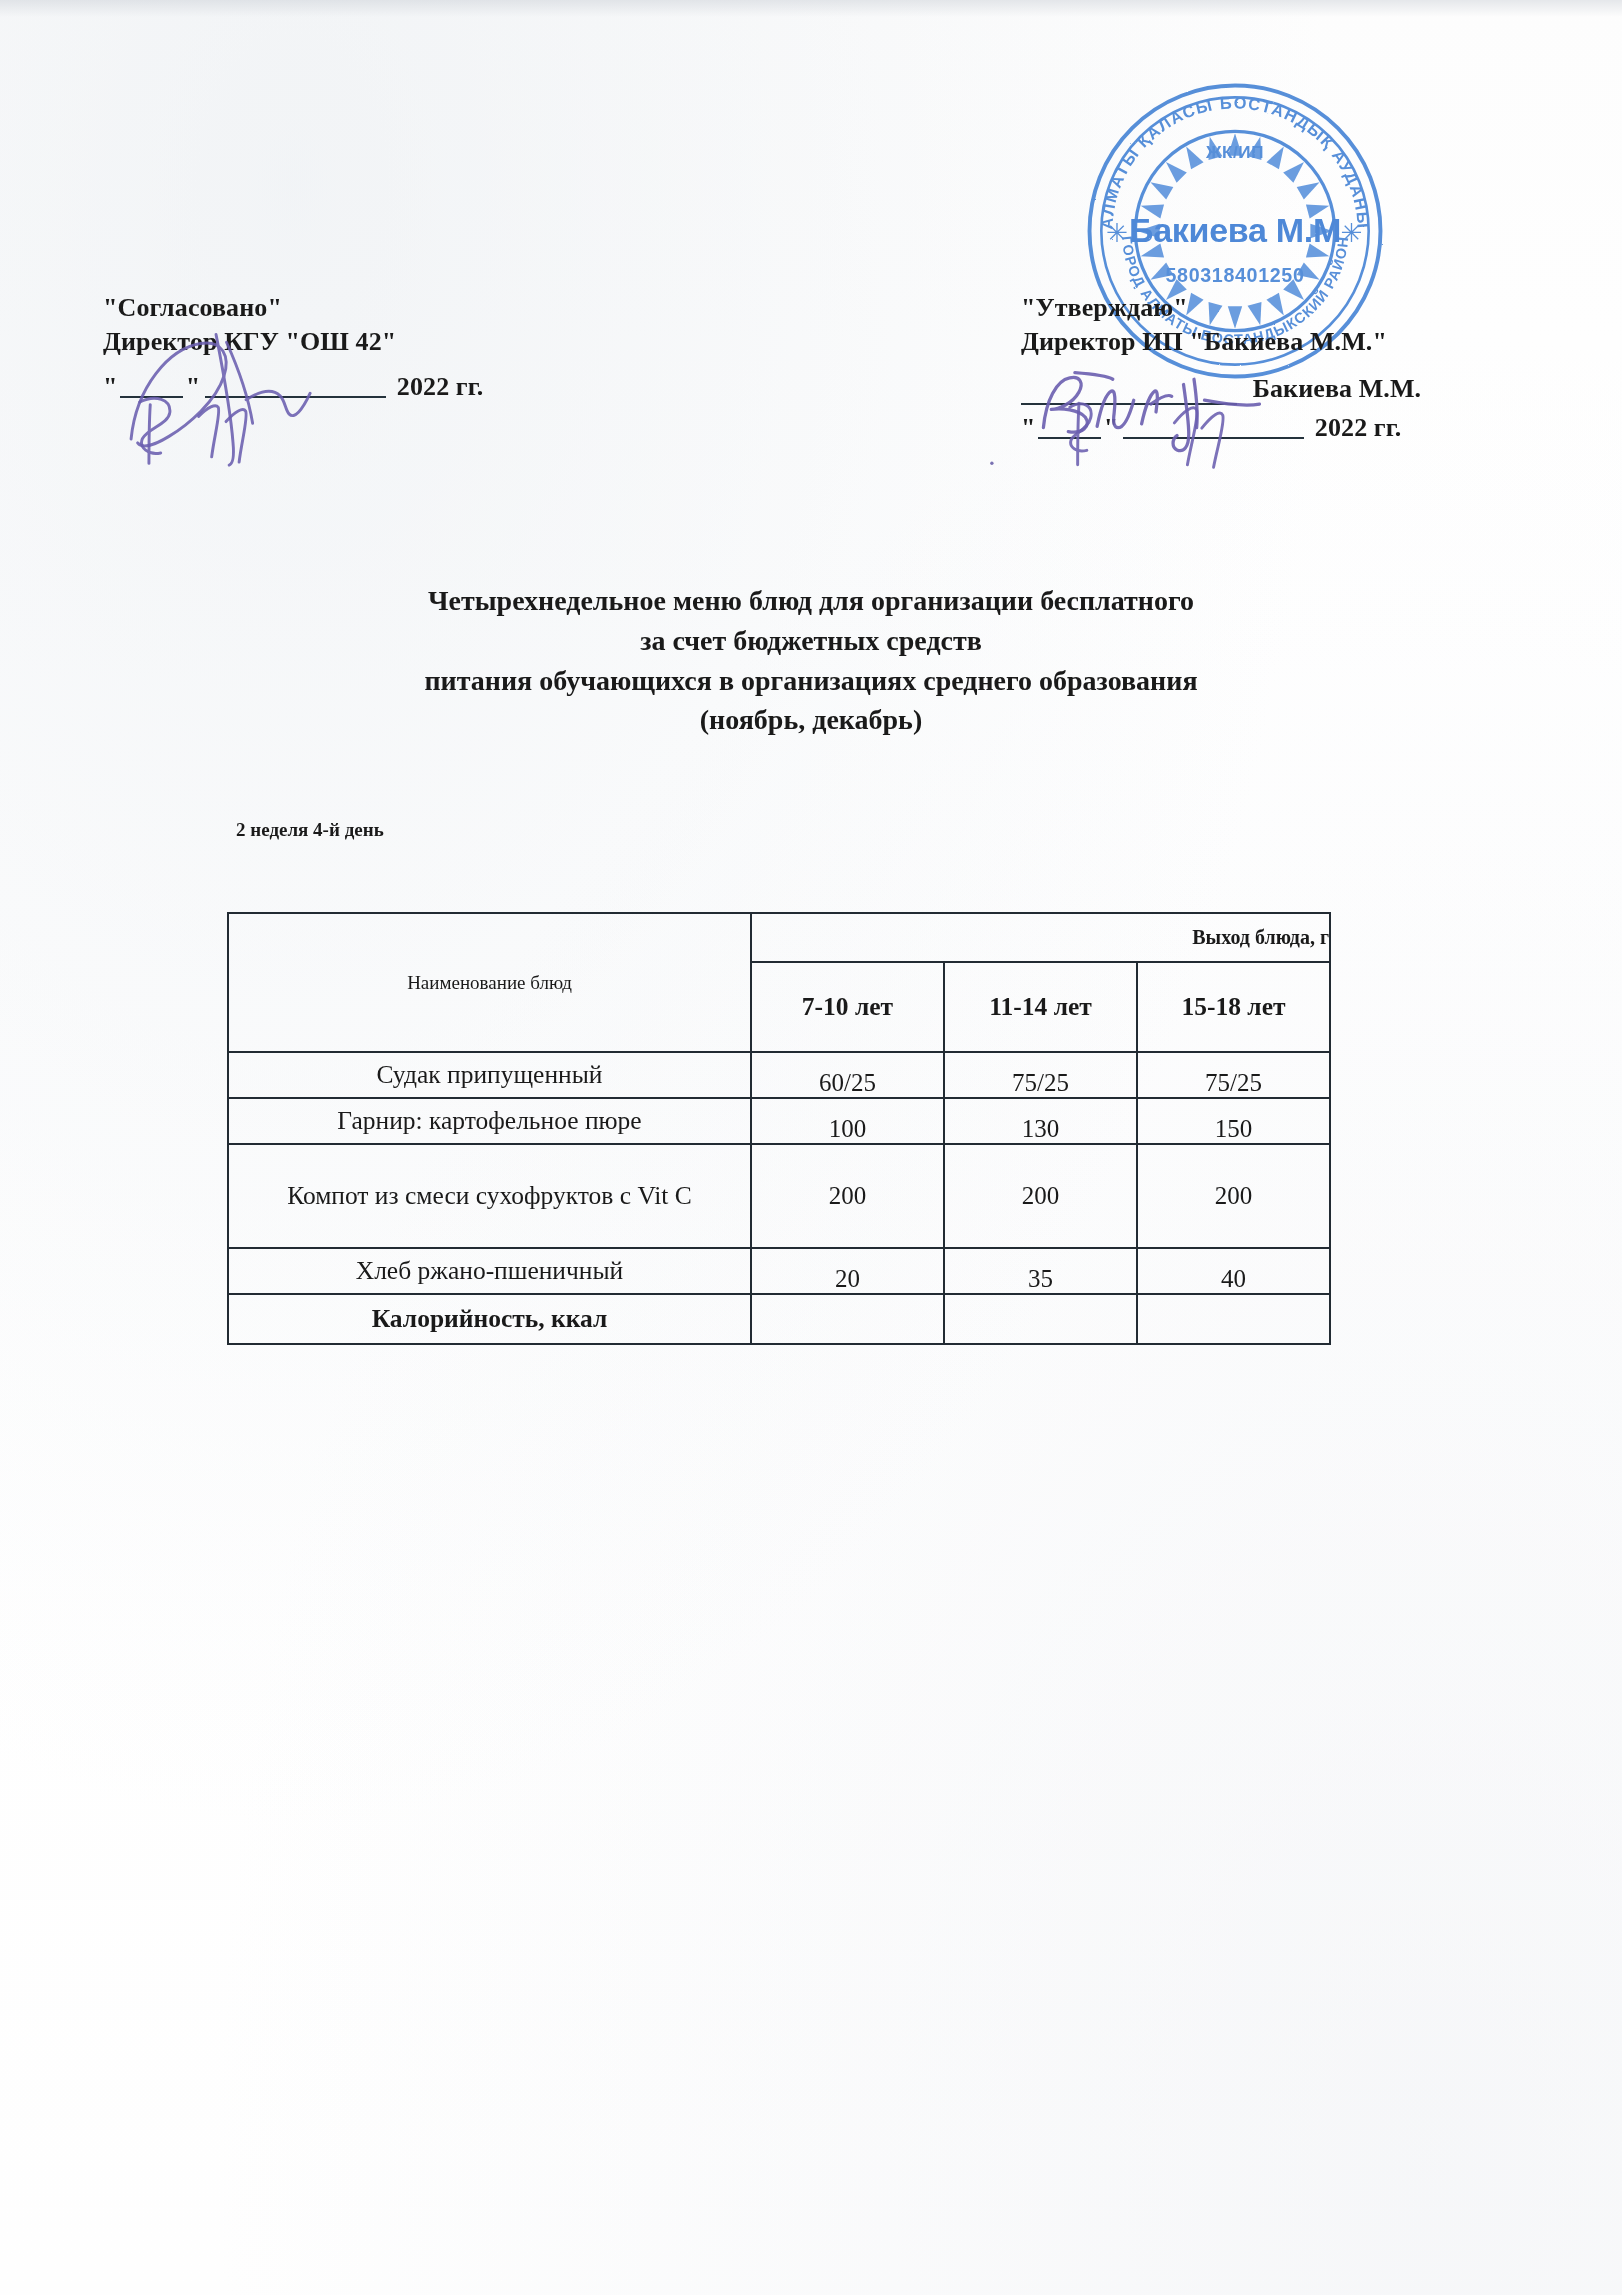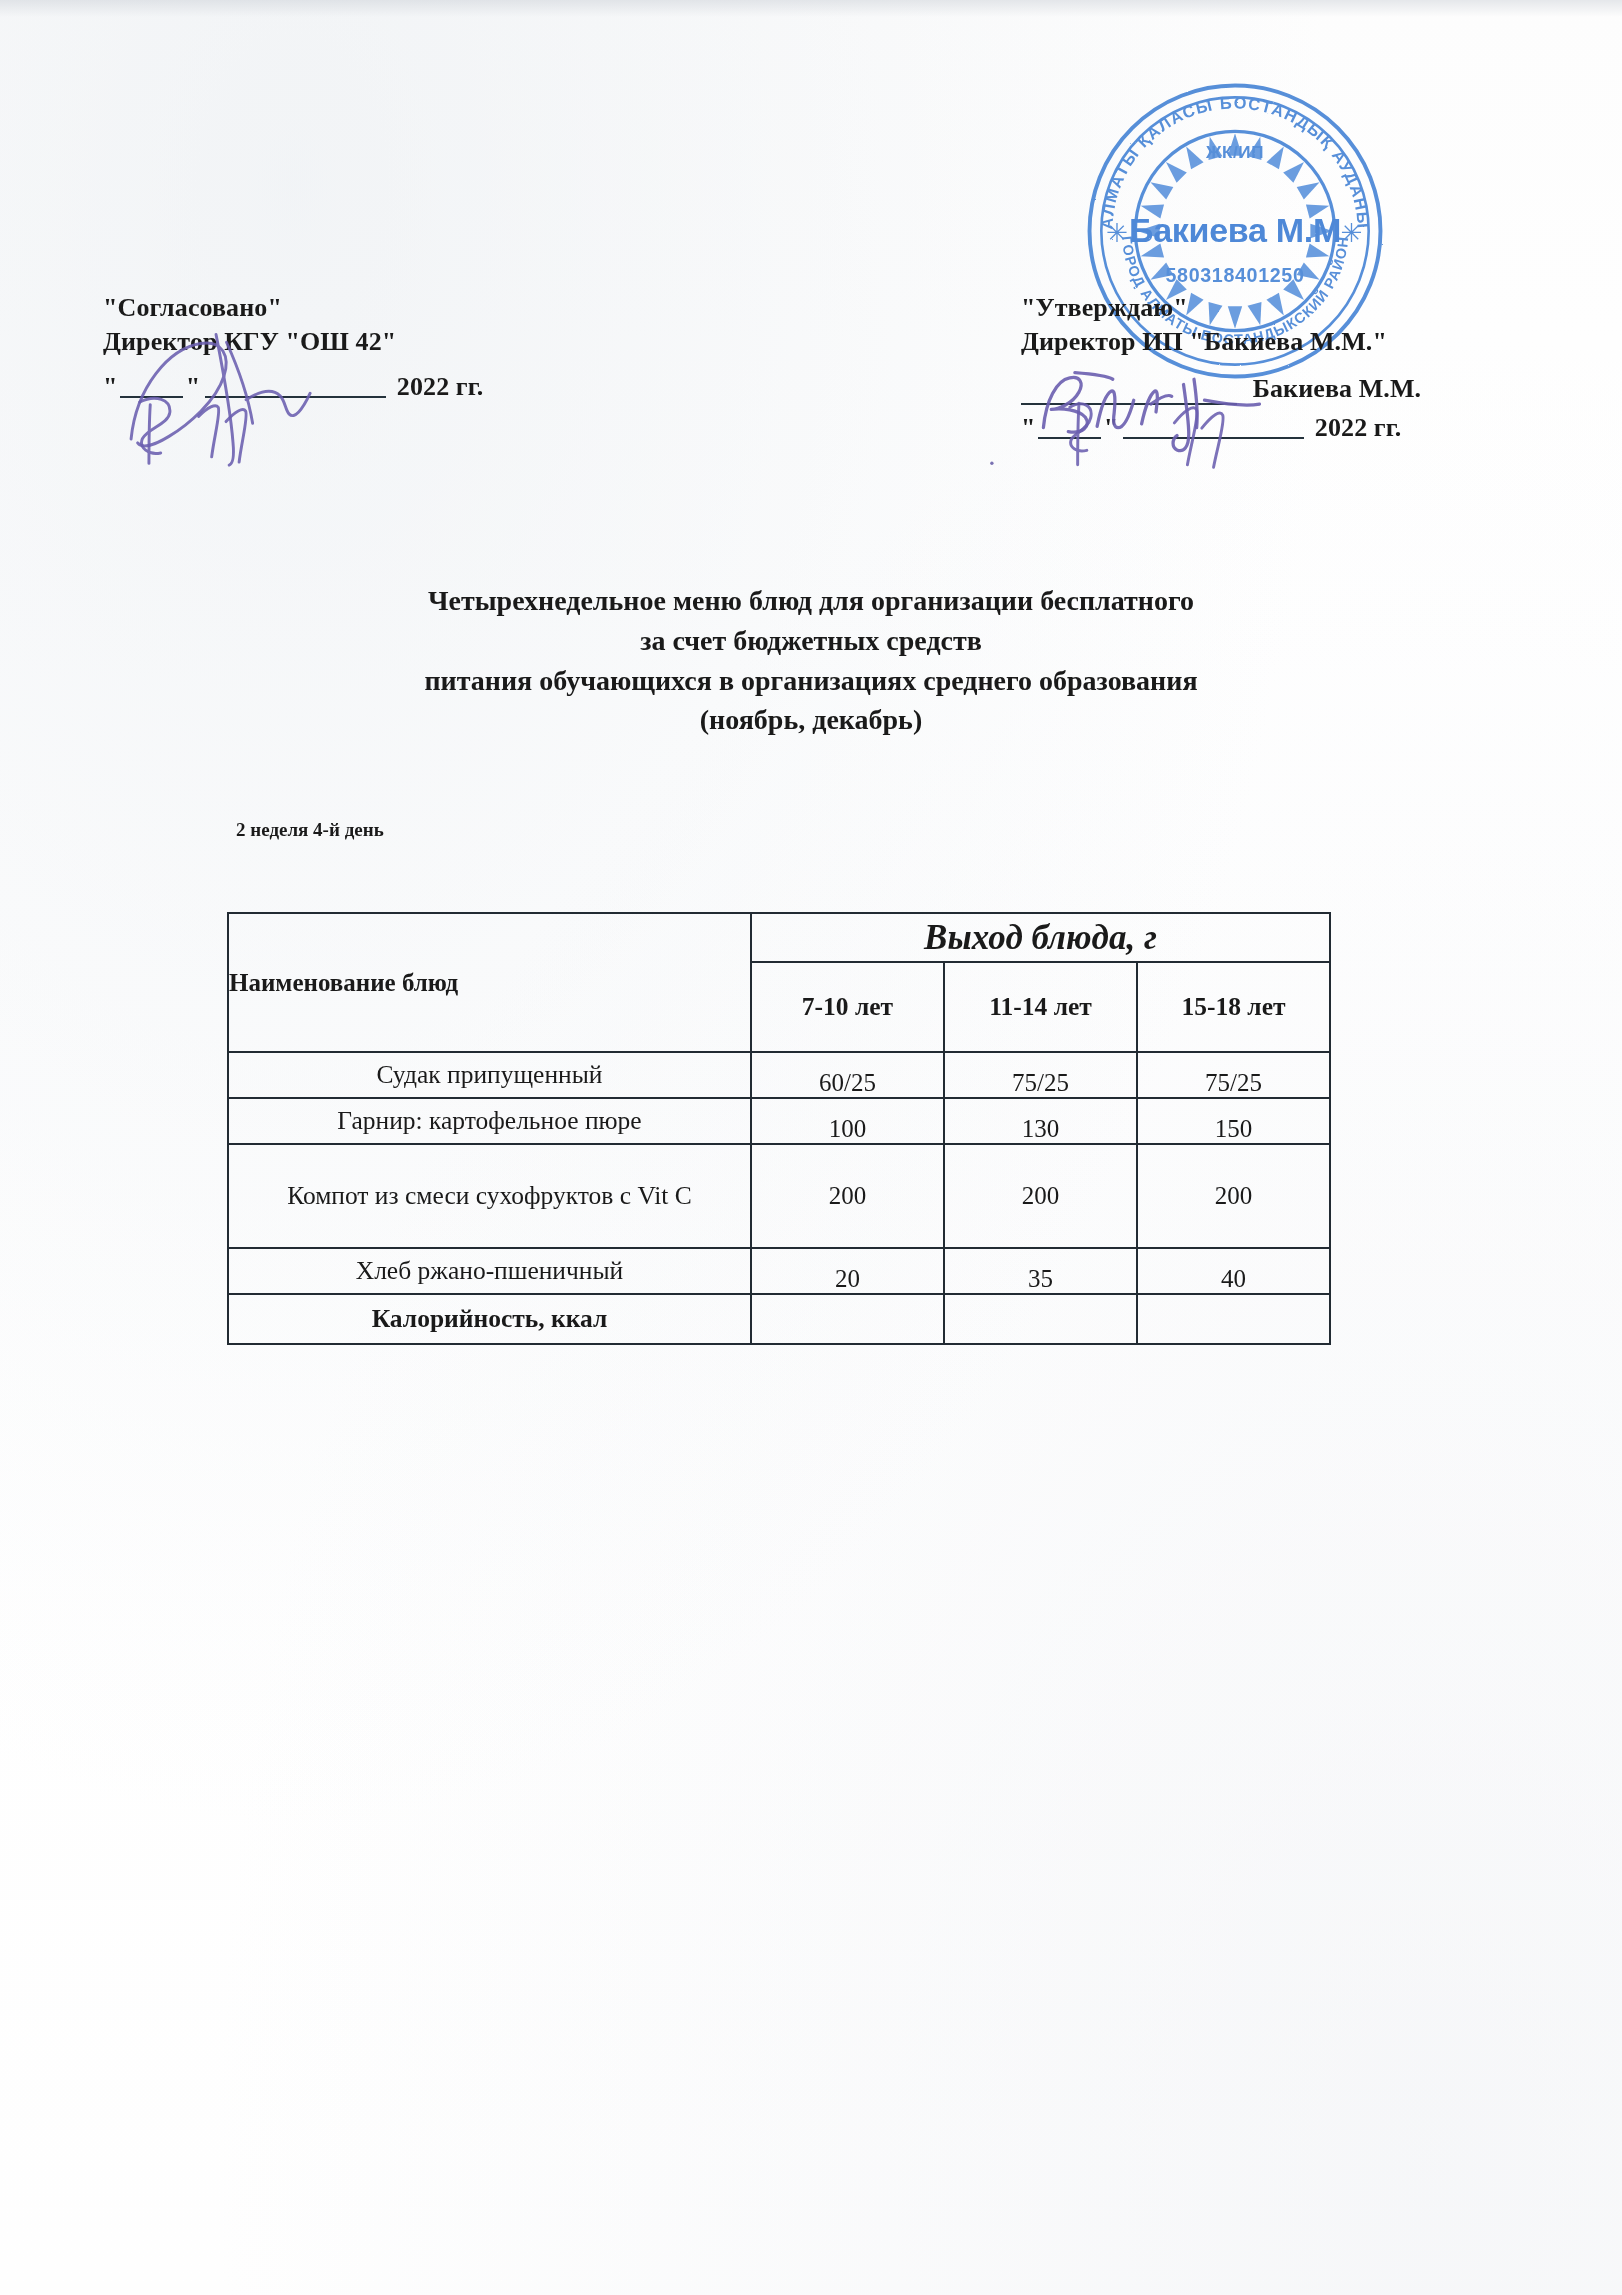--- a/index.html
+++ b/index.html
@@ -128,32 +128,31 @@
   }
   .menu-table td, .menu-table th {
     border: 2px solid #222b33;
     padding: 0;
     vertical-align: middle;
   }
   .col-name { width: 523px; }
   .col-age  { width: 193px; }
 
   .th-name {
-    text-align: left;
-    font-weight: bold;
-    font-size: 25px;
+    text-align: center;
+    font-weight: normal;
+    font-size: 19px;
     height: 136px;
     padding: 0 6.5px;
   }
   .th-group {
-    text-align: center;
-    font-weight: bold;
-    font-size: 35px;
+    text-align: right;
+    font-weight: bold;
+    font-size: 20px;
     height: 47px;
-    font-style: italic;
   }
   .th-age {
     text-align: center;
     font-weight: bold;
     font-size: 25.5px;
     height: 88px;
   }
 
   .cell-name {
     text-align: center;

